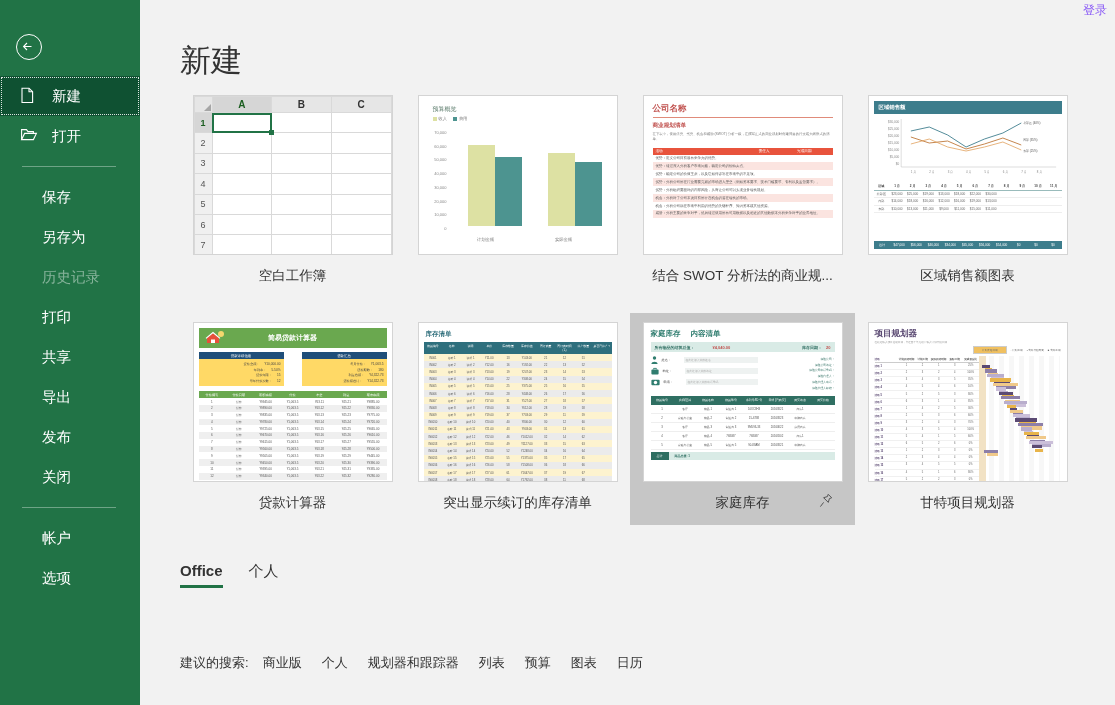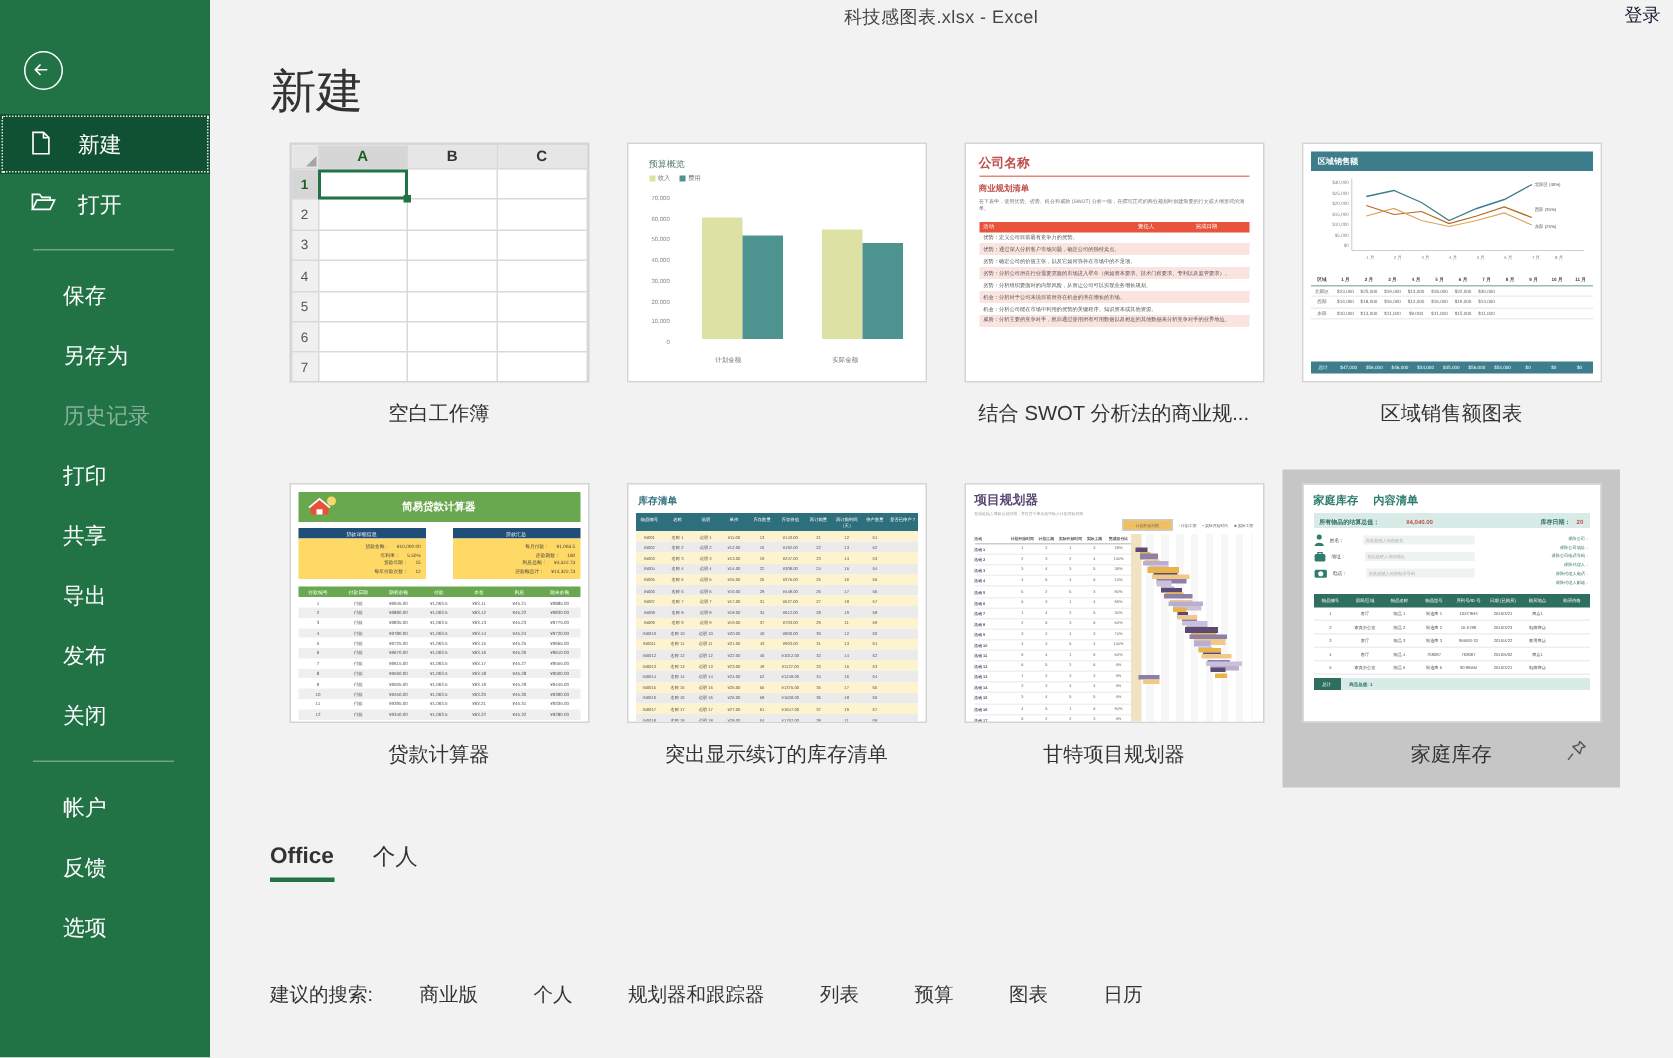--- a/index.html
+++ b/index.html
@@ -14,21 +14,21 @@
   
   .titlebar {
     position:absolute; left:140px; top:0; right:0; height:22px;
     background:#f2f2f2; display:flex; align-items:center; justify-content:center;
   }
   .titlebar .doc-title {
     font-size:12px; color:#444; letter-spacing:0.3px;
   }
   .signin {
     position:absolute; right:8px; top:2px;
-    font-size:12px; color:#0f172a;
+    font-size:12px; color:#8b5cf6;
   }
 
   
   .sidebar {
     position:absolute; left:0; top:0; width:140px; height:705px;
     background:#217346;
   }
   .backbtn {
     position:absolute; left:16px; top:34px; width:26px; height:26px;
     border:1.6px solid #ffffff; border-radius:50%;
@@ -220,34 +220,31 @@
     position:absolute; left:40px; top:590px; width:600px; height:32px;
     background:#fff; border:1px solid #c8c8c8; display:flex; align-items:center;
   }
   .searchbox input {
     flex:1; border:0; outline:0; height:100%; padding:0 10px;
     font-size:14px; color:#333; font-family:"Liberation Sans", sans-serif; background:transparent;
   }
   .searchbox input::placeholder { color:#808080; }
   .search-ico { width:30px; display:flex; align-items:center; justify-content:center; }
   .suggest {
-    position:absolute; left:40px; top:632px; display:flex; align-items:center; gap:17px;
+    position:absolute; left:40px; top:632px; display:flex; align-items:center; gap:0;
     font-size:13px; color:#333;
   }
   .suggest .lbl { margin-right:14px; }
   .suggest a { color:#333; text-decoration:none; margin-right:20px; }
 </style>
 </head>
 <body>
 
 <div id="app">
 
-  <div class="titlebar">
-    <div class="doc-title">科技感图表.xlsx  -  Excel</div>
-  </div>
   <div class="signin">登录</div>
 
   <div class="sidebar">
 
     <div class="backbtn">
       <svg width="15" height="15" viewBox="0 0 15 15">
         <path d="M10.5 7.5 H3 M6 4 L2.6 7.5 L6 11" stroke="#ffffff" stroke-width="1.1" fill="none"></path>
       </svg>
     </div>
 
@@ -298,23 +295,20 @@
         <span>发布</span>
         </div>
       <div class="nav-sub">
         <span>关闭</span>
         </div>
 
       <div class="divider"></div>
 
       <div class="nav-sub">
         <span>帐户</span>
-        </div>
-      <div class="nav-sub">
-        <span>反馈</span>
         </div>
       <div class="nav-sub">
         <span>选项</span>
         </div>
     </div>
   </div>
 
   <div class="main">
 
     <div class="page-title">新建</div>
@@ -981,20 +975,148 @@
                     <span></span>
                   </div>
                 </div>
             </div>
           </div>
           <div class="caption-row">
             <div class="caption">突出显示续订的库存清单</div>
           </div>
         </div>
 
+        <div class="tile sel">
+          <div class="thumb">
+            <div class="home">
+              <div class="h1">
+                <span>家庭库存</span><span class="s">内容清单</span>
+              </div>
+              <div class="tot">
+                <span>所有物品的结算总值：</span>
+                <span class="v" style="margin-left:18px">¥4,040.00</span>
+                <span class="a"></span>
+                <span>库存日期：</span>
+                <span class="v" style="margin-left:4px">20</span>
+              </div>
+              <div class="mid">
+                <div class="l">
+                  <div class="ln">
+                    <svg width="7" height="8" viewBox="0 0 7 8">
+                      <circle cx="3.5" cy="2" r="1.7" fill="#2f7d6f"></circle>
+                        <path d="M0.4 8 C0.4 5 6.6 5 6.6 8 Z" fill="#2f7d6f"></path>
+                    </svg>
+                    <span class="lb">姓名：</span>
+                    <span class="inp">在此处键入你的姓名</span>
+                  </div>
+                  <div class="ln">
+                    <svg width="8" height="8" viewBox="0 0 8 8">
+                      <rect x="0.4" y="2.4" width="7.2" height="5" rx="1" fill="#2f7d6f"></rect>
+                      <path d="M2.6 2.4 V1.4 H5.4 V2.4" stroke="#2f7d6f" stroke-width="0.9" fill="none"></path>
+                    </svg>
+                    <span class="lb">地址：</span>
+                    <span class="inp">在此处键入你的地址</span>
+                  </div>
+                  <div class="ln">
+                    <svg width="9" height="8" viewBox="0 0 9 8">
+                      <rect x="0.4" y="1.8" width="8.2" height="5.4" rx="1" fill="#2f7d6f"></rect>
+                      <circle cx="4.5" cy="4.5" r="1.7" fill="#fff"></circle>
+                    </svg>
+                    <span class="lb">电话：</span>
+                    <span class="inp">在此处键入你的电话号码</span>
+                  </div>
+                </div>
+                <div class="r">
+                  <div>保险公司：</div>
+                  <div>保险公司地址：</div>
+                  <div>保险公司电话号码：</div>
+                  <div>保险代理人：</div>
+                  <div>保险代理人电话：</div>
+                  <div>保险代理人邮箱：</div>
+                </div>
+              </div>
+              <div class="th">
+                <span>物品编号</span>
+                <span>房间/区域</span>
+                <span>物品名称</span>
+                <span>物品型号</span>
+                <span>序列号/ID 号</span>
+                <span>日期 (已购买)</span>
+                <span>购买地点</span>
+                <span>购买价格</span>
+              </div>
+              <div id="home-rows">
+                  <div class="tr">
+                    <span>1</span>
+                    <span>客厅</span>
+                    <span>物品 1</span>
+                    <span>制造商 1</span>
+                    <span>10XC8H3</span>
+                    <span>2016/3/21</span>
+                    <span>商店1</span>
+                    <span></span>
+                  </div>
+                  <div class="tr">
+                    <span>2</span>
+                    <span>家庭办公室</span>
+                    <span>物品 2</span>
+                    <span>制造商 2</span>
+                    <span>15-6788</span>
+                    <span>2016/3/23</span>
+                    <span>电脑商店</span>
+                    <span></span>
+                  </div>
+                  <div class="tr">
+                    <span>3</span>
+                    <span>客厅</span>
+                    <span>物品 3</span>
+                    <span>制造商 3</span>
+                    <span>9M593-33</span>
+                    <span>2016/4/22</span>
+                    <span>家用商店</span>
+                    <span></span>
+                  </div>
+                  <div class="tr">
+                    <span>4</span>
+                    <span>客厅</span>
+                    <span>物品 4</span>
+                    <span>768087</span>
+                    <span>768087</span>
+                    <span>2016/5/02</span>
+                    <span>商店1</span>
+                    <span></span>
+                  </div>
+                  <div class="tr">
+                    <span>5</span>
+                    <span>家庭办公室</span>
+                    <span>物品 5</span>
+                    <span>制造商 5</span>
+                    <span>90-88AM</span>
+                    <span>2016/3/21</span>
+                    <span>电脑商店</span>
+                    <span></span>
+                  </div>
+                </div>
+              <div class="foot">
+                <span class="f1">总计</span>
+                <span class="f2">商品总值: 1</span>
+              </div>
+            </div>
+          </div>
+          <div class="caption-row">
+            <div class="caption">家庭库存</div>
+            <span class="pin">
+              <svg width="14" height="15" viewBox="0 0 14 15">
+                <path d="M9.2 1.3 L12.7 4.8 L10.4 5.6 L9.3 9.4 L4.6 4.7 L8.4 3.6 Z" stroke="#555" stroke-width="1" fill="none" stroke-linejoin="round"></path>
+                <path d="M4.6 9.4 L1.4 13.6" stroke="#555" stroke-width="1" fill="none"></path>
+              </svg>
+            </span>
+          </div>
+        </div>
+
         <div class="tile">
           <div class="thumb">
             <div class="gantt">
               <div class="t">项目规划器</div>
               <div class="sb">在此处输入项目启动日期，并在首个单元格中输入计划开始日期</div>
               <div class="ctrls">
                 <span class="pill">计划开始日期</span>
                 <span>▫ <span>计划工期</span></span>
                 <span>▪ <span>实际开始时间</span></span>
                 <span>■ <span>实际工期</span></span>
@@ -1193,148 +1315,20 @@
                       <div class="b" style="top: 96.95px; left: 10.6%; width: 13.6%; background: rgb(240, 201, 138);"></div>
                     </div>
                 </div>
               </div>
             </div>
           </div>
           <div class="caption-row">
             <div class="caption">甘特项目规划器</div>
           </div>
         </div>
-
-        <div class="tile sel">
-          <div class="thumb">
-            <div class="home">
-              <div class="h1">
-                <span>家庭库存</span><span class="s">内容清单</span>
-              </div>
-              <div class="tot">
-                <span>所有物品的结算总值：</span>
-                <span class="v" style="margin-left:18px">¥4,040.00</span>
-                <span class="a"></span>
-                <span>库存日期：</span>
-                <span class="v" style="margin-left:4px">20</span>
-              </div>
-              <div class="mid">
-                <div class="l">
-                  <div class="ln">
-                    <svg width="7" height="8" viewBox="0 0 7 8">
-                      <circle cx="3.5" cy="2" r="1.7" fill="#2f7d6f"></circle>
-                        <path d="M0.4 8 C0.4 5 6.6 5 6.6 8 Z" fill="#2f7d6f"></path>
-                    </svg>
-                    <span class="lb">姓名：</span>
-                    <span class="inp">在此处键入你的姓名</span>
-                  </div>
-                  <div class="ln">
-                    <svg width="8" height="8" viewBox="0 0 8 8">
-                      <rect x="0.4" y="2.4" width="7.2" height="5" rx="1" fill="#2f7d6f"></rect>
-                      <path d="M2.6 2.4 V1.4 H5.4 V2.4" stroke="#2f7d6f" stroke-width="0.9" fill="none"></path>
-                    </svg>
-                    <span class="lb">地址：</span>
-                    <span class="inp">在此处键入你的地址</span>
-                  </div>
-                  <div class="ln">
-                    <svg width="9" height="8" viewBox="0 0 9 8">
-                      <rect x="0.4" y="1.8" width="8.2" height="5.4" rx="1" fill="#2f7d6f"></rect>
-                      <circle cx="4.5" cy="4.5" r="1.7" fill="#fff"></circle>
-                    </svg>
-                    <span class="lb">电话：</span>
-                    <span class="inp">在此处键入你的电话号码</span>
-                  </div>
-                </div>
-                <div class="r">
-                  <div>保险公司：</div>
-                  <div>保险公司地址：</div>
-                  <div>保险公司电话号码：</div>
-                  <div>保险代理人：</div>
-                  <div>保险代理人电话：</div>
-                  <div>保险代理人邮箱：</div>
-                </div>
-              </div>
-              <div class="th">
-                <span>物品编号</span>
-                <span>房间/区域</span>
-                <span>物品名称</span>
-                <span>物品型号</span>
-                <span>序列号/ID 号</span>
-                <span>日期 (已购买)</span>
-                <span>购买地点</span>
-                <span>购买价格</span>
-              </div>
-              <div id="home-rows">
-                  <div class="tr">
-                    <span>1</span>
-                    <span>客厅</span>
-                    <span>物品 1</span>
-                    <span>制造商 1</span>
-                    <span>10XC8H3</span>
-                    <span>2016/3/21</span>
-                    <span>商店1</span>
-                    <span></span>
-                  </div>
-                  <div class="tr">
-                    <span>2</span>
-                    <span>家庭办公室</span>
-                    <span>物品 2</span>
-                    <span>制造商 2</span>
-                    <span>15-6788</span>
-                    <span>2016/3/23</span>
-                    <span>电脑商店</span>
-                    <span></span>
-                  </div>
-                  <div class="tr">
-                    <span>3</span>
-                    <span>客厅</span>
-                    <span>物品 3</span>
-                    <span>制造商 3</span>
-                    <span>9M593-33</span>
-                    <span>2016/4/22</span>
-                    <span>家用商店</span>
-                    <span></span>
-                  </div>
-                  <div class="tr">
-                    <span>4</span>
-                    <span>客厅</span>
-                    <span>物品 4</span>
-                    <span>768087</span>
-                    <span>768087</span>
-                    <span>2016/5/02</span>
-                    <span>商店1</span>
-                    <span></span>
-                  </div>
-                  <div class="tr">
-                    <span>5</span>
-                    <span>家庭办公室</span>
-                    <span>物品 5</span>
-                    <span>制造商 5</span>
-                    <span>90-88AM</span>
-                    <span>2016/3/21</span>
-                    <span>电脑商店</span>
-                    <span></span>
-                  </div>
-                </div>
-              <div class="foot">
-                <span class="f1">总计</span>
-                <span class="f2">商品总值: 1</span>
-              </div>
-            </div>
-          </div>
-          <div class="caption-row">
-            <div class="caption">家庭库存</div>
-            <span class="pin">
-              <svg width="14" height="15" viewBox="0 0 14 15">
-                <path d="M9.2 1.3 L12.7 4.8 L10.4 5.6 L9.3 9.4 L4.6 4.7 L8.4 3.6 Z" stroke="#555" stroke-width="1" fill="none" stroke-linejoin="round"></path>
-                <path d="M4.6 9.4 L1.4 13.6" stroke="#555" stroke-width="1" fill="none"></path>
-              </svg>
-            </span>
-          </div>
-        </div>
       </div>
     </div>
 
     <div class="tabs">
       <div class="tab active">Office</div>
       <div class="tab">个人</div>
     </div>
 
 
     <div class="suggest">

